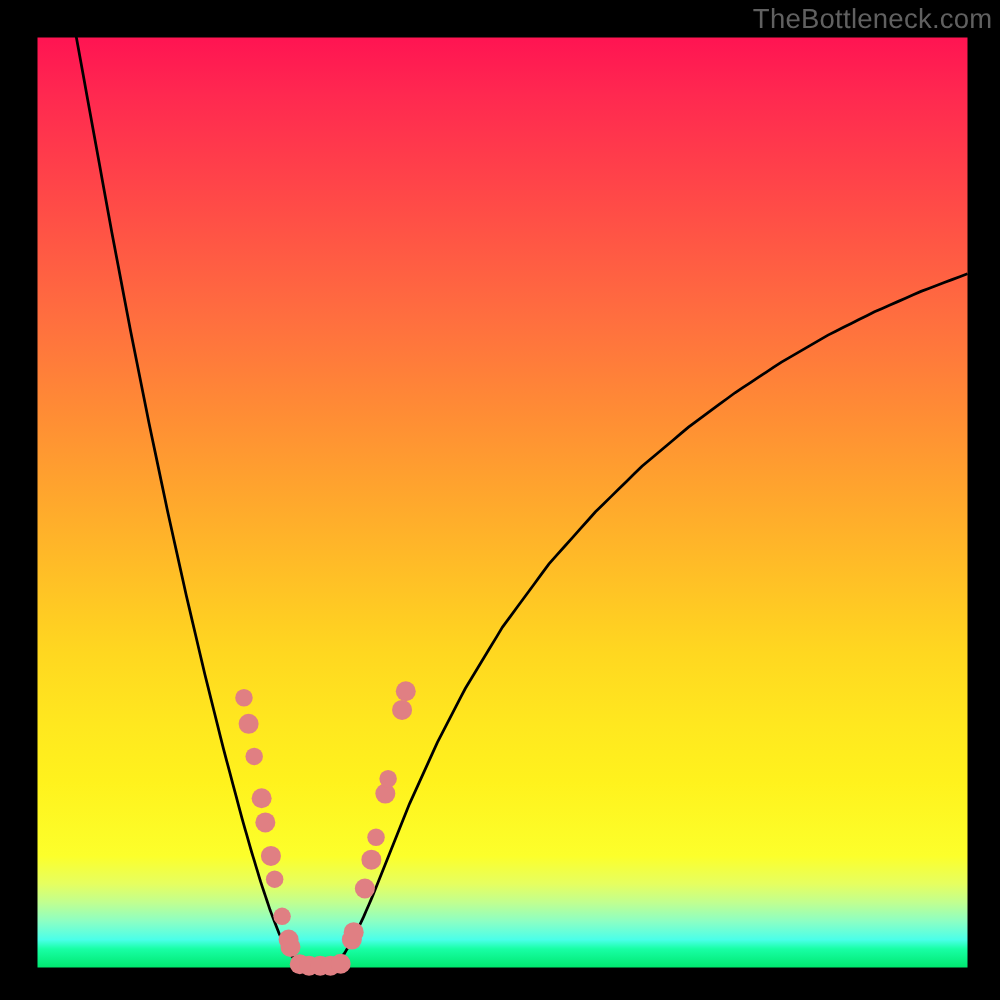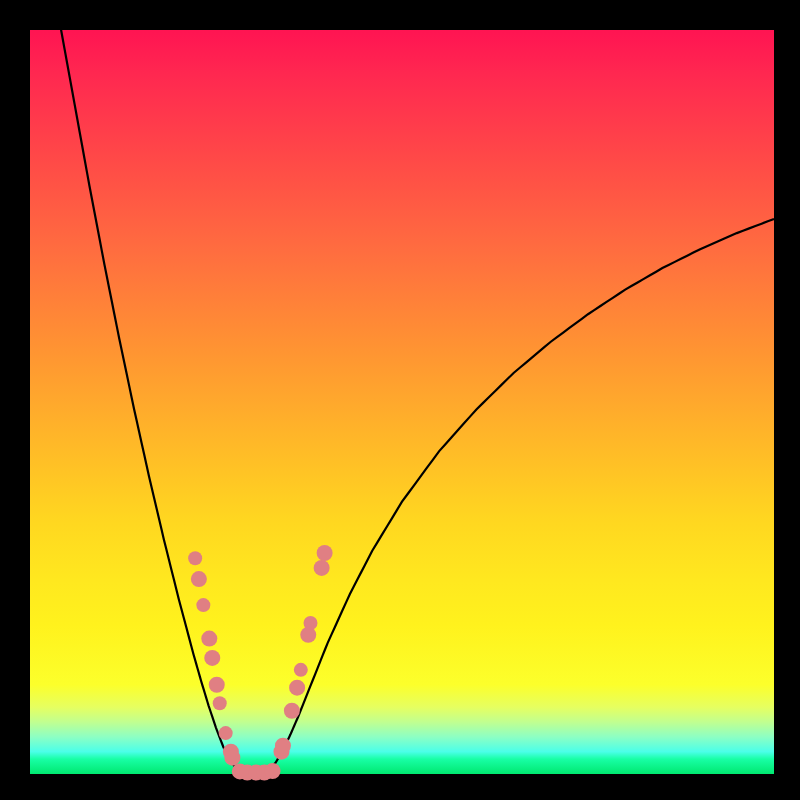--- a/index.html
+++ b/index.html
@@ -54,20 +54,21 @@
   }
   .dot {
     fill: #e07f83;
     stroke: none;
   }
 </style>
 </head>
 <body>
 
 <div class="chart-container">
+  <div class="watermark">TheBottleneck.com</div>
   <div class="plot-area" style="left: 30px; top: 30px; width: 744px; height: 744px;"></div>
   <svg class="series-layer" width="800" height="800" viewBox="0 0 800 800">
     <path class="curve-path" d="M59.76 22.56 L62.24 36.20 L64.72 49.84 L67.20 63.48 L69.68 77.12 L72.16 90.76 L74.64 104.40 L77.12 118.04 L79.60 131.68 L82.08 145.32 L84.56 158.96 L87.04 172.60 L89.52 186.24 L92.00 199.26 L94.48 212.28 L96.96 225.30 L99.44 238.32 L101.92 251.34 L104.40 264.36 L106.88 276.76 L109.36 289.16 L111.84 301.56 L114.32 313.96 L116.80 326.36 L119.28 338.76 L121.76 350.54 L124.24 362.32 L126.72 374.10 L129.20 385.88 L131.68 397.66 L134.16 409.44 L136.64 420.60 L139.12 431.76 L141.60 442.92 L144.08 454.08 L146.56 465.24 L149.04 476.40 L151.52 486.94 L154.00 497.48 L156.48 508.02 L158.96 518.56 L161.44 529.10 L163.92 539.64 L166.40 549.56 L168.88 559.48 L171.36 569.40 L173.84 579.32 L176.32 589.24 L178.80 599.16 L181.28 608.46 L183.76 617.76 L186.24 627.06 L188.72 636.36 L191.20 645.66 L193.68 654.96 L194.92 659.30 L196.16 663.64 L197.40 667.98 L198.64 672.32 L199.88 676.66 L201.12 681.00 L202.36 685.09 L203.60 689.18 L204.84 693.28 L206.08 697.37 L207.32 701.46 L208.56 705.55 L209.80 709.27 L211.04 712.99 L212.28 716.71 L213.52 720.43 L214.76 724.15 L216.00 727.87 L217.24 731.10 L218.48 734.32 L219.72 737.54 L220.96 740.77 L222.20 743.99 L223.44 747.22 L224.68 749.70 L225.92 752.18 L227.16 754.66 L228.40 757.14 L229.64 759.62 L230.88 762.10 L232.12 763.46 L233.36 764.82 L234.60 766.19 L235.84 767.55 L237.08 768.92 L238.32 770.28 L238.94 770.71 L239.56 771.15 L240.18 771.58 L240.80 772.02 L241.42 772.45 L242.04 772.88 "></path>
     <path class="curve-path" d="M264.36 772.88 L264.98 772.45 L265.60 772.02 L266.22 771.58 L266.84 771.15 L267.46 770.71 L268.08 770.28 L269.32 769.04 L270.56 767.80 L271.80 766.56 L273.04 765.32 L274.28 764.08 L275.52 762.84 L276.76 760.73 L278.00 758.62 L279.24 756.52 L280.48 754.41 L281.72 752.30 L282.96 750.19 L284.20 747.59 L285.44 744.98 L286.68 742.38 L287.92 739.78 L289.16 737.17 L290.40 734.57 L291.64 731.72 L292.88 728.86 L294.12 726.01 L295.36 723.16 L296.60 720.31 L297.84 717.46 L300.32 711.26 L302.80 705.06 L305.28 698.86 L307.76 692.66 L310.24 686.46 L312.72 680.26 L315.20 674.06 L317.68 667.86 L320.16 661.66 L322.64 655.46 L325.12 649.26 L327.60 643.06 L331.32 634.87 L335.04 626.69 L338.76 618.50 L342.48 610.32 L346.20 602.14 L349.92 593.95 L353.64 586.76 L357.36 579.57 L361.08 572.38 L364.80 565.18 L368.52 557.99 L372.24 550.80 L377.20 542.62 L382.16 534.43 L387.12 526.25 L392.08 518.06 L397.04 509.88 L402.00 501.70 L408.20 493.26 L414.40 484.83 L420.60 476.40 L426.80 467.97 L433.00 459.54 L439.20 451.10 L445.40 444.16 L451.60 437.22 L457.80 430.27 L464.00 423.33 L470.20 416.38 L476.40 409.44 L482.60 403.36 L488.80 397.29 L495.00 391.21 L501.20 385.14 L507.40 379.06 L513.60 372.98 L519.80 367.78 L526.00 362.57 L532.20 357.36 L538.40 352.15 L544.60 346.94 L550.80 341.74 L557.00 337.15 L563.20 332.56 L569.40 327.97 L575.60 323.38 L581.80 318.80 L588.00 314.21 L594.20 310.12 L600.40 306.02 L606.60 301.93 L612.80 297.84 L619.00 293.75 L625.20 289.66 L631.40 286.06 L637.60 282.46 L643.80 278.87 L650.00 275.27 L656.20 271.68 L662.40 268.08 L668.60 264.98 L674.80 261.88 L681.00 258.78 L687.20 255.68 L693.40 252.58 L699.60 249.48 L705.80 246.75 L712.00 244.02 L718.20 241.30 L724.40 238.57 L730.60 235.84 L736.80 233.11 L743.00 230.76 L749.20 228.40 L755.40 226.04 L761.60 223.69 L767.80 221.33 L774.00 218.98 "></path>
     <g>
         <circle cx="195.17" cy="558.24" r="7" class="dot"></circle>
         <circle cx="198.89" cy="579.07" r="8" class="dot"></circle>
         <circle cx="203.35" cy="605.11" r="7" class="dot"></circle>
         <circle cx="209.30" cy="638.59" r="8" class="dot"></circle>
         <circle cx="212.28" cy="657.94" r="8" class="dot"></circle>

